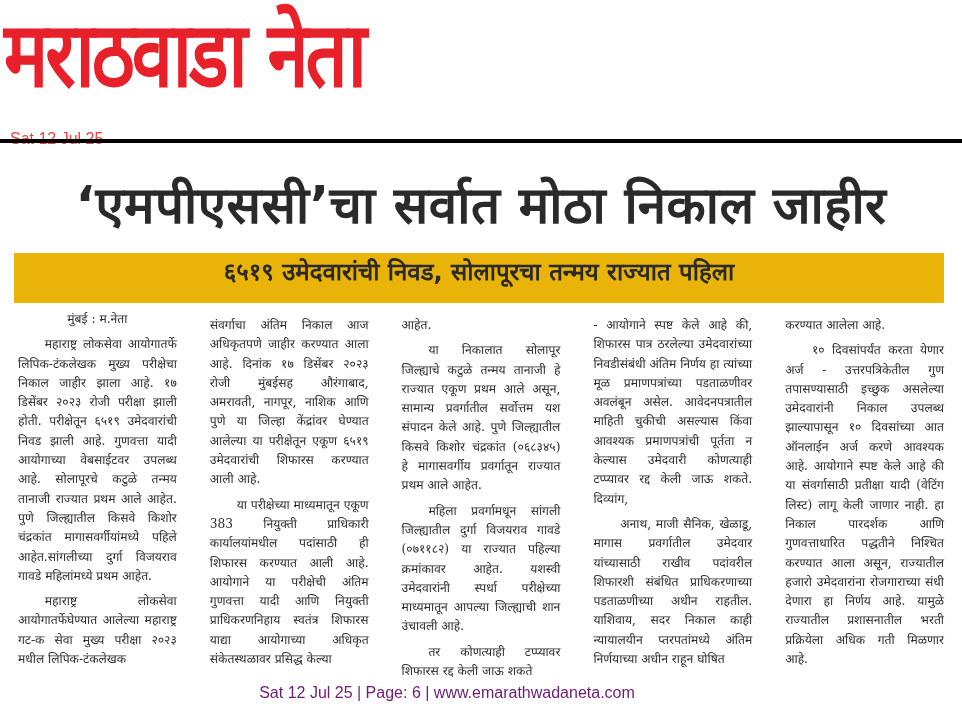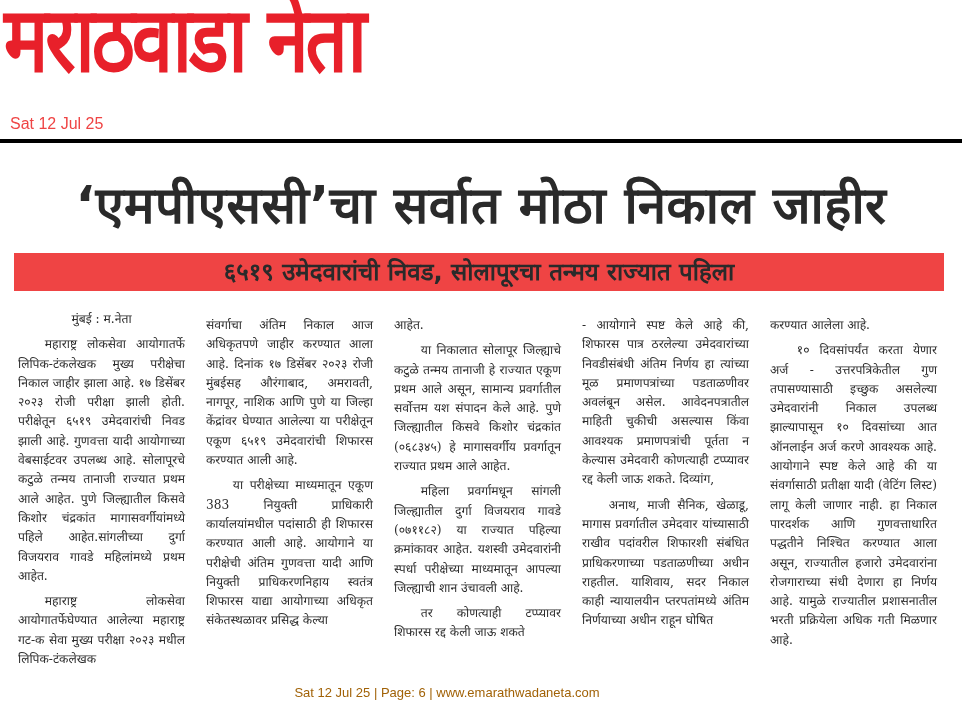--- a/index.html
+++ b/index.html
@@ -10,21 +10,21 @@
     body {
       width: 962px;
       height: 728px;
       position: relative;
       overflow: hidden;
       font-family: "DejaVu Sans", sans-serif;
       color: #222;
     }
     .masthead {
       position: absolute;
-      left: 0; top: 0;
+      left: 0; top: 15px;
       width: 962px;
       height: 140px;
     }
     .logo {
       position: absolute;
       left: 4px;
       top: -6px;
       font-family: "DejaVu Sans", sans-serif;
       font-weight: bold;
       font-size: 74px;
@@ -62,22 +62,22 @@
       font-size: 51px;
       color: #2a2a2a;
       white-space: nowrap;
       letter-spacing: 0.5px;
     }
     .subhead-band {
       position: absolute;
       left: 14px;
       top: 253px;
       width: 930px;
-      height: 38px;
-      background: #ef4444;
+      height: 50px;
+      background: #eab308;
     }
     .subhead {
       position: absolute;
       left: 0;
       top: 0;
       width: 100%;
       text-align: center;
       line-height: 38px;
       font-family: "DejaVu Sans", sans-serif;
       font-weight: bold;
@@ -85,21 +85,21 @@
       color: #2a2a2a;
       white-space: nowrap;
     }
     .columns {
       position: absolute;
       left: 12px;
       top: 310px;
       width: 938px;
       height: 360px;
       display: flex;
-      gap: 9px;
+      gap: 21px;
     }
     .col {
       width: 179px;
       font-family: "DejaVu Serif", serif;
       font-size: 12.2px;
       line-height: 19.3px;
       color: #2b2b2b;
       text-align: justify;
     }
     .col p {
@@ -112,23 +112,23 @@
       text-indent: 0;
       display: block;
     }
     .footer {
       position: absolute;
       left: 0;
       top: 683px;
       width: 894px;
       text-align: center;
       font-family: "Liberation Sans", sans-serif;
-      font-size: 13px;
+      font-size: 16px;
       line-height: 19px;
-      color: #a16207;
+      color: #701a75;
     }
   </style>
 </head>
 <body>
 
 <div class="masthead">
   <div class="logo">मराठवाडा नेता</div>
   <div class="edition-date">Sat 12 Jul 25</div>
 </div>
 <div class="rule"></div>

